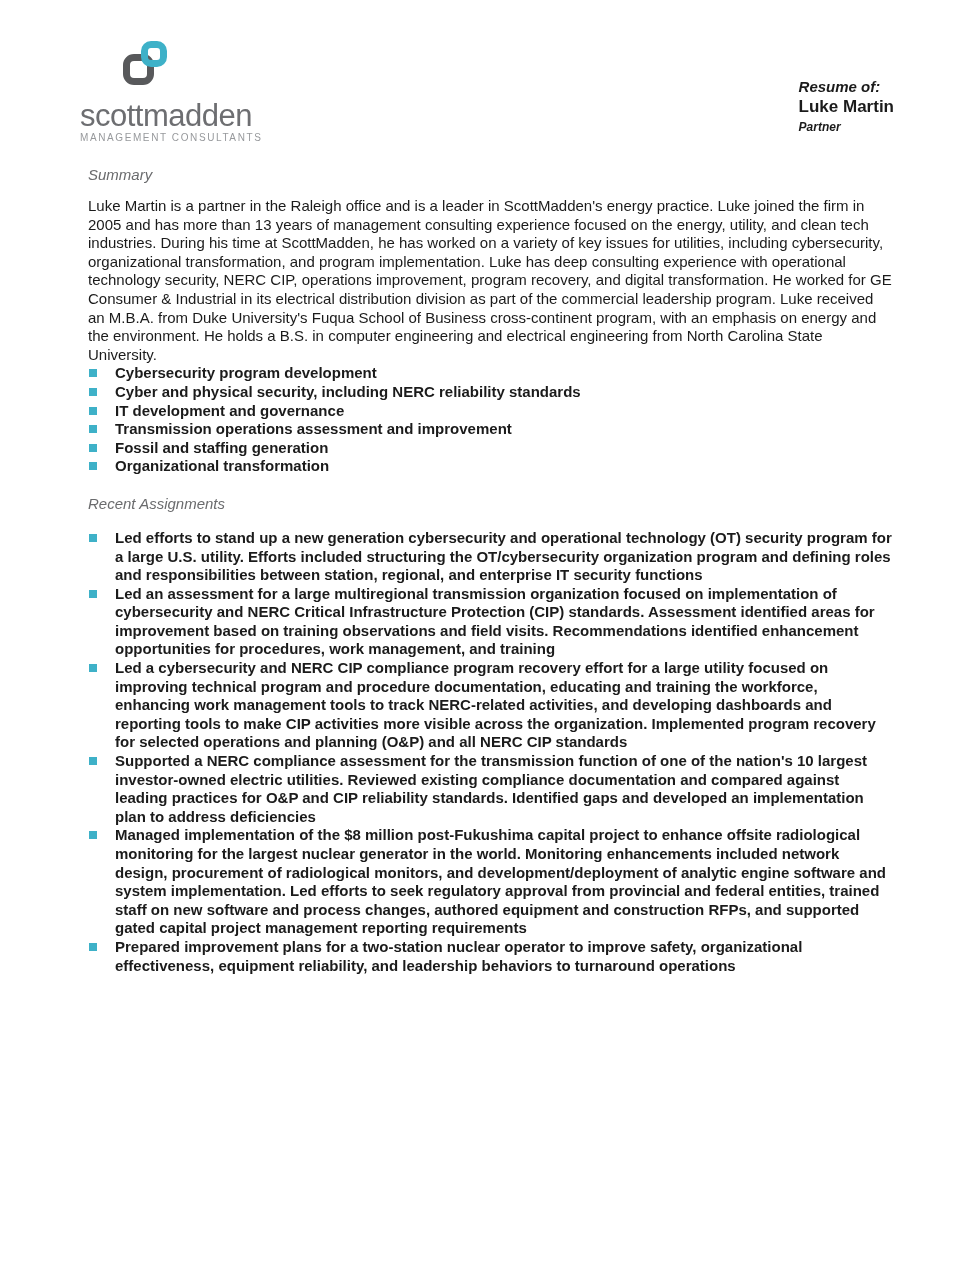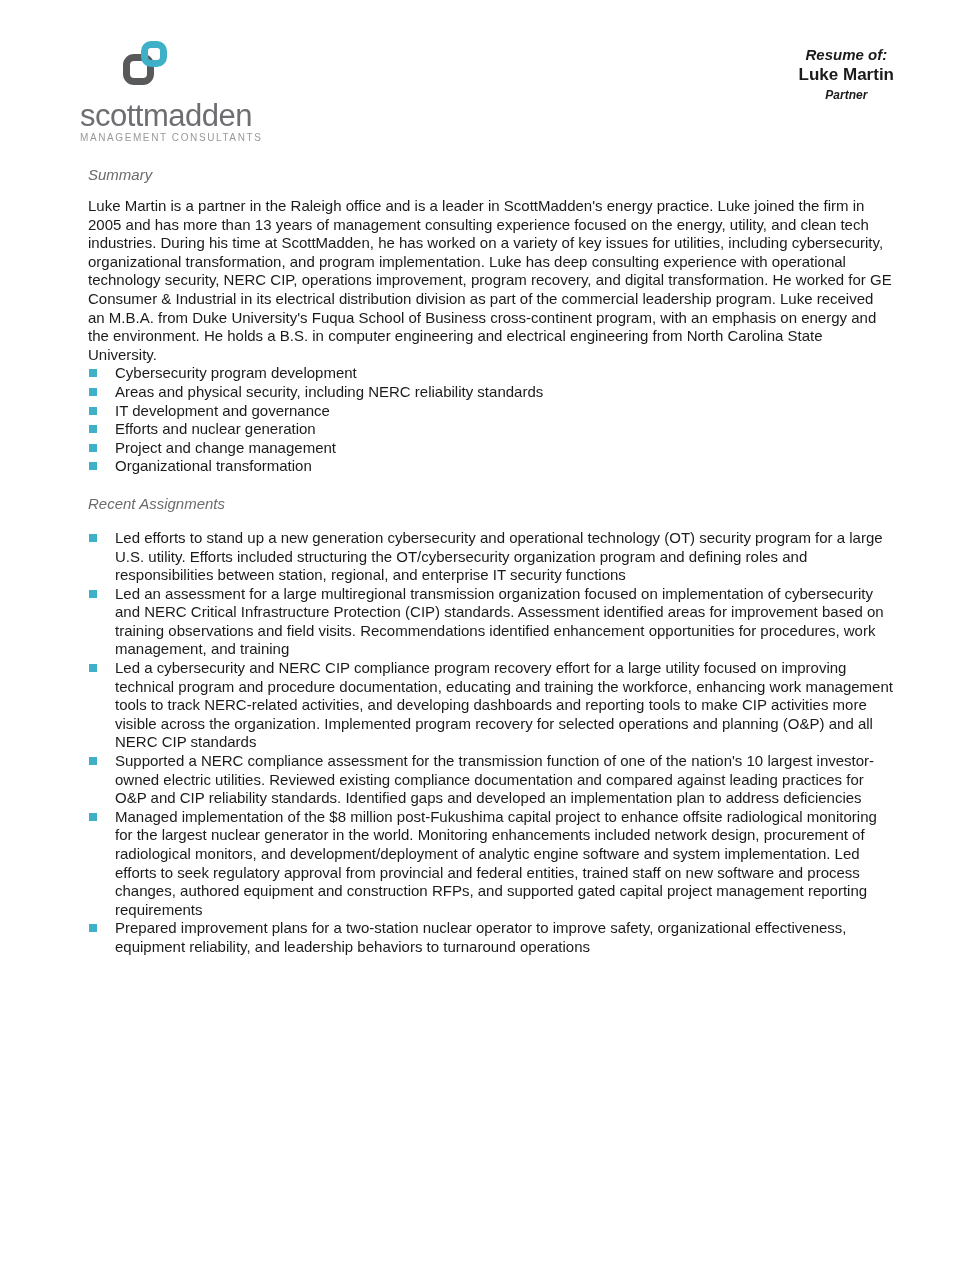--- a/index.html
+++ b/index.html
@@ -29,37 +29,37 @@
   .sq-teal{left:61px;top:1px;width:26px;height:26px;border:7px solid var(--accent-teal);border-radius:10px;}
   .wordmark{
     font-size:31px;line-height:28px;color:var(--wordmark-gray);
     letter-spacing:-0.5px;font-weight:normal;
   }
   .tagline{
     font-size:10px;line-height:12px;color:var(--tagline-gray);
     letter-spacing:1.6px;text-align:right;width:182px;margin-top:2px;
     white-space:nowrap;
   }
-  .person{text-align:center;padding-top:5px;line-height:20px;}
+  .person{text-align:left;padding-top:5px;line-height:20px;margin-top:32px;}
   .resume-of{font-style:italic;font-weight:bold;font-size:15px;}
   .person-name{font-weight:bold;font-size:17px;}
   .person-title{font-weight:bold;font-size:12px;font-style:italic;}
   .content{padding:0 87px 0 88px;}
   .section-heading{
     font-size:15px;font-weight:normal;font-style:italic;
     color:var(--heading-gray);line-height:18px;
   }
   .heading-summary{margin-top:22px;margin-bottom:13px;}
   .heading-spec{margin-top:19px;margin-bottom:13px;}
   .heading-assign{margin-top:19px;margin-bottom:16px;}
   .body-text{font-size:15px;line-height:18.6px;color:var(--text-color);}
   ul.bullets{list-style:none;}
   ul.bullets li{
     position:relative;padding-left:27px;
-    font-size:15px;line-height:18.6px;color:var(--text-color);
+    font-size:15px;line-height:18.6px;color:var(--text-color);font-weight:bold;
   }
   ul.bullets li .bullet{
     position:absolute;left:1px;top:5px;width:8px;height:8px;
     background:var(--accent-teal);
   }
 </style>
 </head>
 <body>
 
 <div class="page">
@@ -82,28 +82,28 @@
 
   <main class="content">
 
     <h2 class="section-heading heading-summary">Summary</h2>
     <p class="body-text">Luke Martin is a partner in the Raleigh office and is a leader in ScottMadden's energy practice. Luke joined the firm in 2005 and has more than 13 years of management consulting experience focused on the energy, utility, and clean tech industries. During his time at ScottMadden, he has worked on a variety of key issues for utilities, including cybersecurity, organizational transformation, and program implementation. Luke has deep consulting experience with operational technology security, NERC CIP, operations improvement, program recovery, and digital transformation. He worked for GE Consumer &amp; Industrial in its electrical distribution division as part of the commercial leadership program. Luke received an M.B.A. from Duke University's Fuqua School of Business cross-continent program, with an emphasis on energy and the environment. He holds a B.S. in computer engineering and electrical engineering from North Carolina State University.</p>
 
     <ul class="bullets">
 
         <li><span class="bullet"></span><span class="li-text">Cybersecurity program development</span></li>
 
-        <li><span class="bullet"></span><span class="li-text">Areas and physical security, including NERC reliability standards</span></li>
+        <li><span class="bullet"></span><span class="li-text">Cyber and physical security, including NERC reliability standards</span></li>
 
         <li><span class="bullet"></span><span class="li-text">IT development and governance</span></li>
 
+        <li><span class="bullet"></span><span class="li-text">Transmission operations assessment and improvement</span></li>
 
-        <li><span class="bullet"></span><span class="li-text">Efforts and nuclear generation</span></li>
+        <li><span class="bullet"></span><span class="li-text">Fossil and staffing generation</span></li>
 
-        <li><span class="bullet"></span><span class="li-text">Project and change management</span></li>
 
         <li><span class="bullet"></span><span class="li-text">Organizational transformation</span></li>
       </ul>
 
     <h2 class="section-heading heading-assign">Recent Assignments</h2>
     <ul class="bullets">
 
         <li><span class="bullet"></span><span class="li-text">Led efforts to stand up a new generation cybersecurity and operational technology (OT) security program for a large U.S. utility. Efforts included structuring the OT/cybersecurity organization program and defining roles and responsibilities between station, regional, and enterprise IT security functions</span></li>
 
         <li><span class="bullet"></span><span class="li-text">Led an assessment for a large multiregional transmission organization focused on implementation of cybersecurity and NERC Critical Infrastructure Protection (CIP) standards. Assessment identified areas for improvement based on training observations and field visits. Recommendations identified enhancement opportunities for procedures, work management, and training</span></li>

